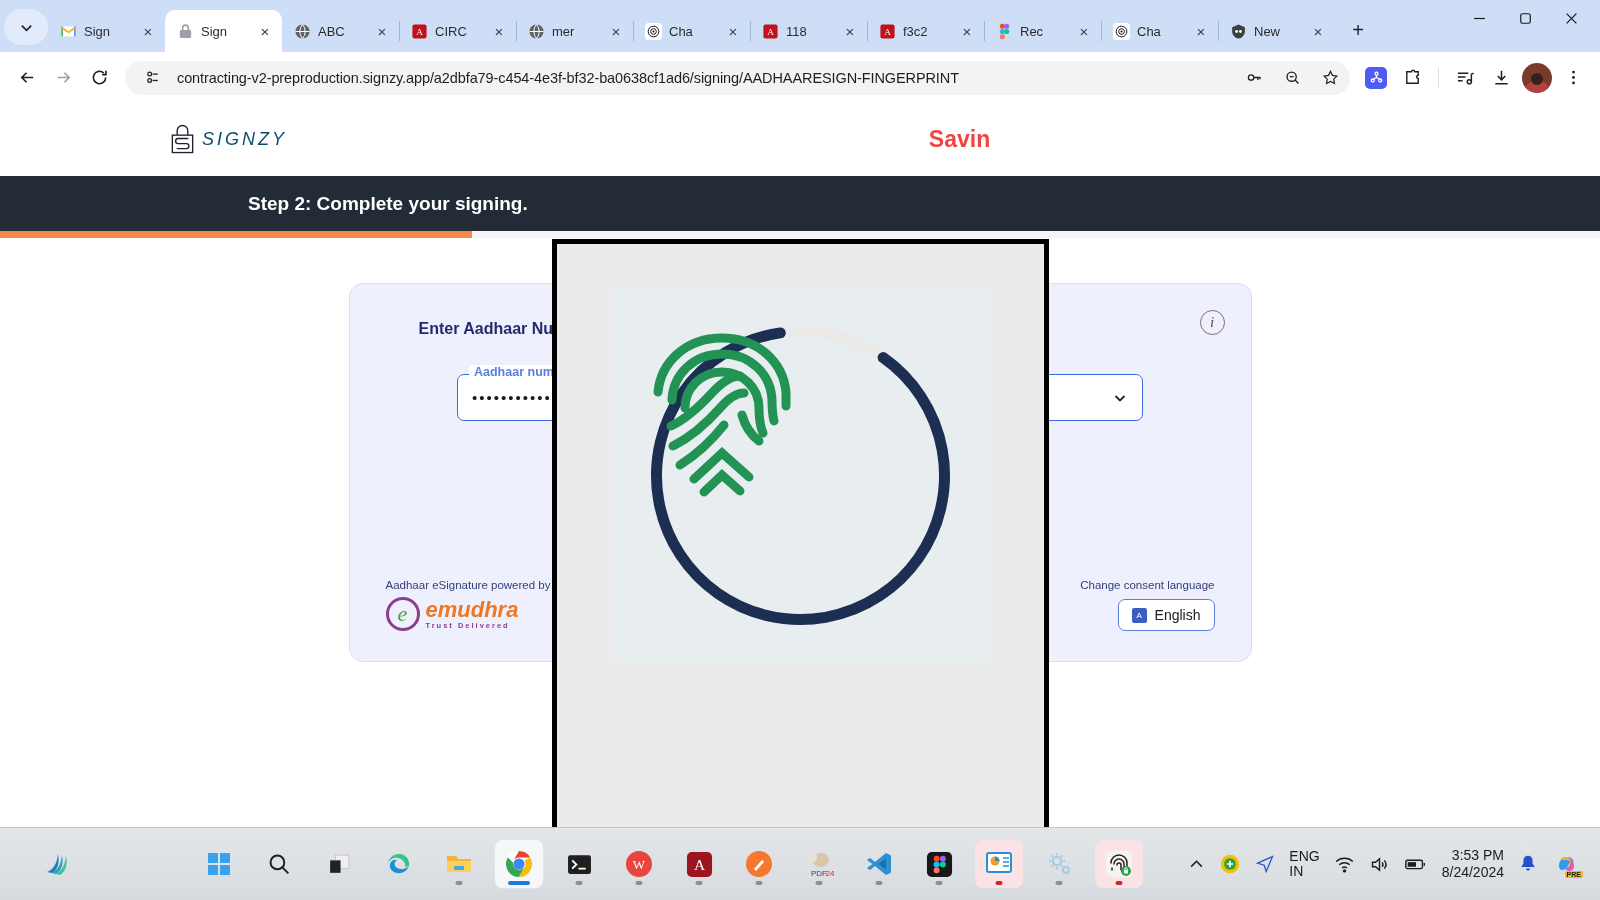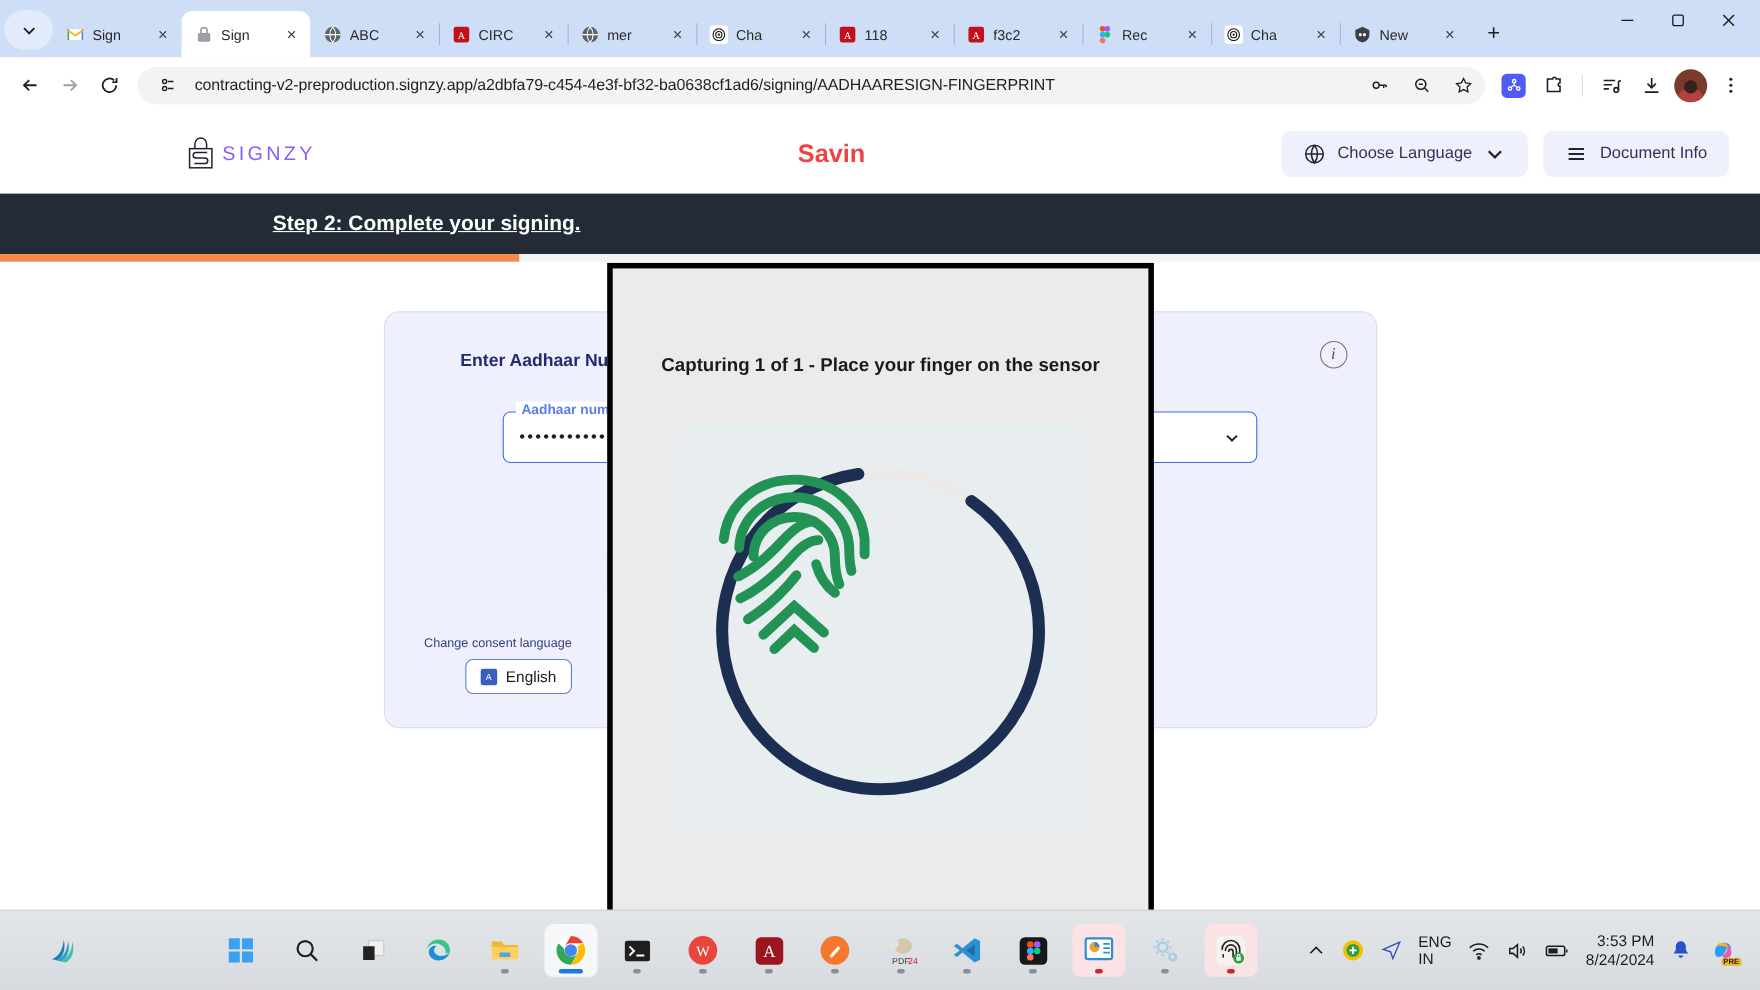--- a/index.html
+++ b/index.html
@@ -165,21 +165,21 @@
     display: flex;
     align-items: center;
     padding: 0 28px 0 40px;
   }
   .logo {
     display: flex; align-items: center; gap: 5px;
     margin-left: 128px;
   }
   .logo-mark { width: 29px; height: 31px; }
   .logo-text {
-    font-size: 18px; letter-spacing: 3px; color: #8b5cf6; font-weight: 400;
+    font-size: 18px; letter-spacing: 3px; color: #0c4a6e; font-weight: 400; font-style: italic;
   }
   .header-center {
     flex: 1 1 auto;
     text-align: center;
     font-size: 23px;
     font-weight: bold;
     color: #ef4444;
     padding-left: 60px;
     white-space: nowrap;
     overflow: hidden;
@@ -198,21 +198,20 @@
 
   .step-banner {
     height: 55px;
     background: #222b36;
     color: #ffffff;
     display: flex;
     align-items: center;
     font-size: 19px;
     font-weight: bold;
     padding-left: 248px;
-    text-decoration: underline;
   }
   .progress-track { height: 7px; background: #f4f4f4; width: 100%; }
   .progress-fill { height: 7px; background: #f5884a; width: 29.5%; }
 
   .content-area {
     padding: 45px 0 0 0;
     background: #ffffff;
     height: calc(100% - 135px);
   }
   .aadhaar-card {
@@ -667,38 +666,20 @@
   <div class="site-header">
     <div class="logo">
       <svg class="logo-mark" viewBox="0 0 30 32" fill="none" stroke="#20202e" stroke-width="1.4">
         <path d="M9.5 11V7a5.5 5.5 0 0111 0v4"></path>
         <rect x="4.5" y="11.5" width="21" height="18"></rect>
         <path d="M21 15H10.5a2.6 2.6 0 000 5.2H19a2.6 2.6 0 010 5.2H9"></path>
       </svg>
       <span class="logo-text">SIGNZY</span>
     </div>
     <div class="header-center">Savin</div>
-    <div class="header-actions">
-      <div class="hdr-btn">
-        <svg viewBox="0 0 20 20" fill="none" stroke="#22243a" stroke-width="1.4">
-            <circle cx="10" cy="10" r="8"></circle>
-            <path d="M2 10h16M10 2a13 13 0 010 16A13 13 0 0110 2"></path>
-          </svg>
-        <span>Choose Language</span>
-        <svg viewBox="0 0 16 16" width="14" height="14" fill="none" stroke="#22243a" stroke-width="1.7">
-            <path d="M3.5 6l4.5 4.5L12.5 6"></path>
-          </svg>
-      </div>
-      <div class="hdr-btn">
-        <svg viewBox="0 0 20 20" fill="none" stroke="#22243a" stroke-width="1.7">
-            <path d="M3 5.5h14M3 10h14M3 14.5h14"></path>
-          </svg>
-        <span>Document Info</span>
-      </div>
-    </div>
   </div>
 
   <div class="step-banner">Step 2: Complete your signing.</div>
   <div class="progress-track">
     <div class="progress-fill" style="width: 29.5%;"></div>
   </div>
 
   <div class="content-area">
     <div class="aadhaar-card">
       <div class="card-title">Enter Aadhaar Number / Virt</div>
@@ -713,33 +694,42 @@
             </svg>
         </div>
       </div>
 
       <div class="card-buttons">
         <div class="btn-secondary"></div>
         <div class="btn-primary"></div>
       </div>
 
       <div class="card-footer">
+        <div>
+          <div class="powered-label">Aadhaar eSignature powered by</div>
+          <div class="emudhra-logo">
+            <span class="emudhra-ring">e</span>
+            <span>
+              <span class="emudhra-word">emudhra</span>
+              <span class="emudhra-tag" style="display:block;">Trust Delivered</span>
+            </span>
+          </div>
+        </div>
         <div class="consent-col">
           <div class="consent-label">Change consent language</div>
           <div class="consent-btn">
             <span class="consent-flag">A</span>
             <span>English</span>
           </div>
         </div>
       </div>
     </div>
   </div>
 
   <div class="capture-modal">
-    <div class="capture-title">Capturing 1 of 1 - Place your finger on the sensor</div>
     <div class="capture-stage">
       <div class="ring-wrap">
         <svg viewBox="0 0 307 307">
           <circle cx="153.5" cy="153.5" r="144" fill="none" stroke="#eceae8" stroke-width="11"></circle>
           <circle id="ring-progress" cx="153.5" cy="153.5" r="144" fill="none" stroke="#1c2f52" stroke-width="11" stroke-linecap="round" transform="rotate(-55 153.5 153.5)" stroke-dasharray="796.2052421257972 904.7786842338604"></circle>
         </svg>
         <svg class="fp-icon" viewBox="0 0 150 180" fill="none" stroke="#229355" stroke-width="9" stroke-linecap="round">
           <path d="M11 70C14 40 39 16 75 16s61 24 64 54v14"></path>
           <path d="M25 78c1-26 22-46 50-46s49 20 50 46c0 8 .5 15 2 21"></path>
           <path d="M38 86c0-20 16-36 37-36s37 16 37 36c0 10 1 18 4 25"></path>

